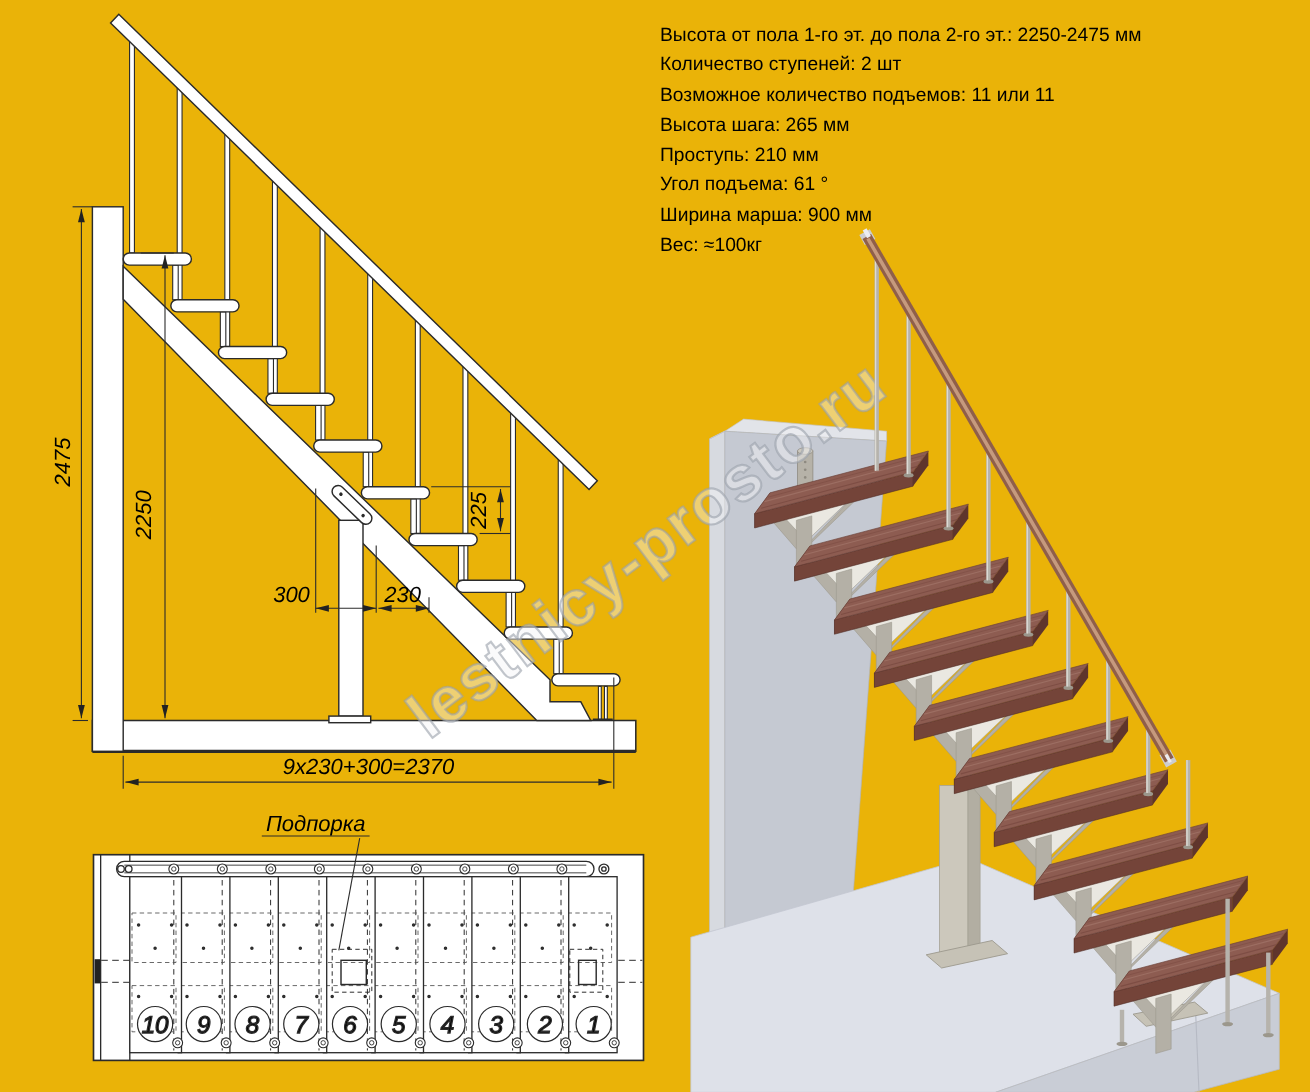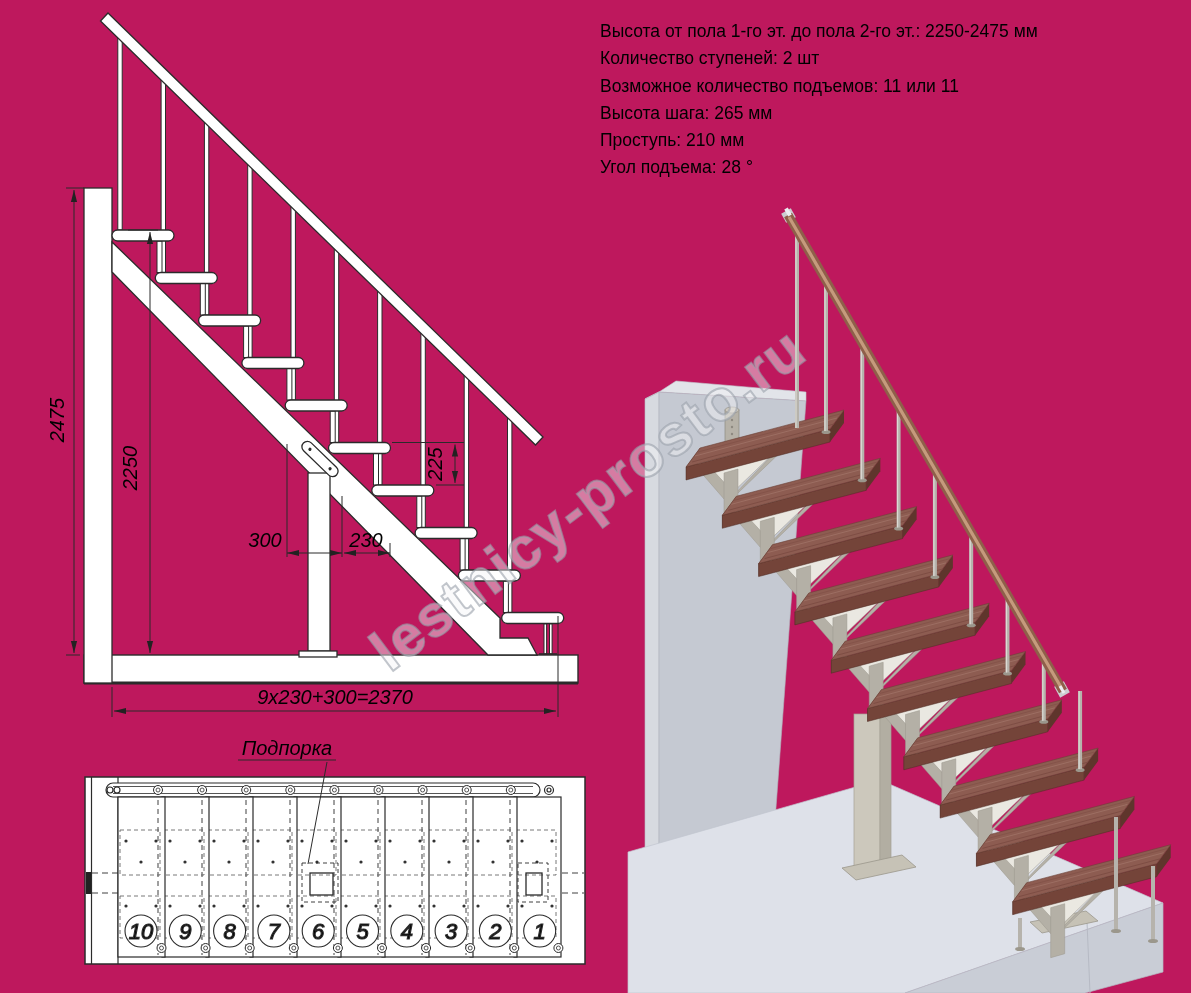--- a/index.html
+++ b/index.html
@@ -1,16 +1,16 @@
 <!DOCTYPE html>
 <html><head>
 <meta charset="utf-8">
 <style>
   html,body{margin:0;padding:0;background:#fff;}
-  .stage{position:relative;width:1191px;height:993px;background:#be185d;overflow:hidden;
+  .stage{position:relative;width:1191px;height:993px;background:#eab308;overflow:hidden;
          font-family:"Liberation Sans", sans-serif;}
   .specs{position:absolute;left:600px;top:18px;font-size:17.5px;line-height:27.3px;
          color:#000;white-space:nowrap;}
   svg.scene{position:absolute;left:0;top:0;}
   svg text{font-family:"Liberation Sans", sans-serif;}
   .dimtxt{font-style:italic;font-size:20px;fill:#000;}
   .lbltxt{font-style:italic;font-size:20px;fill:#000;}
   .numtxt{font-style:italic;font-size:22px;fill:#000;}
   .wm{font-weight:bold;font-size:58px;letter-spacing:2px;
       fill:#f3f4f6;fill-opacity:.45;stroke:#9aa0aa;stroke-opacity:.6;stroke-width:2px;}
@@ -19,21 +19,23 @@
 <body>
 
 <div class="stage">
 
   <div class="specs">
     <div>Высота от пола 1-го эт. до пола 2-го эт.: 2250-2475 мм</div>
     <div>Количество ступеней: 2 шт</div>
     <div>Возможное количество подъемов: 11 или 11</div>
     <div>Высота шага: 265 мм</div>
     <div>Проступь: 210 мм</div>
-    <div>Угол подъема: 28 °</div>
+    <div>Угол подъема: 61 °</div>
+    <div>Ширина марша: 900 мм</div>
+    <div>Вес: ≈100кг</div>
   </div>
 
   <svg class="scene" width="1191" height="993" viewBox="0 0 1191 993">
     <defs>
       <marker id="arr" markerWidth="14" markerHeight="9" refX="13" refY="4.5" orient="auto-start-reverse" markerUnits="userSpaceOnUse">
         <path d="M13,4.5 L1,1.4 L1,7.6 Z" fill="#222"></path>
       </marker>
     </defs>
 
     <g id="elevation" stroke="#2b2b2b" stroke-width="1.3" fill="none">

